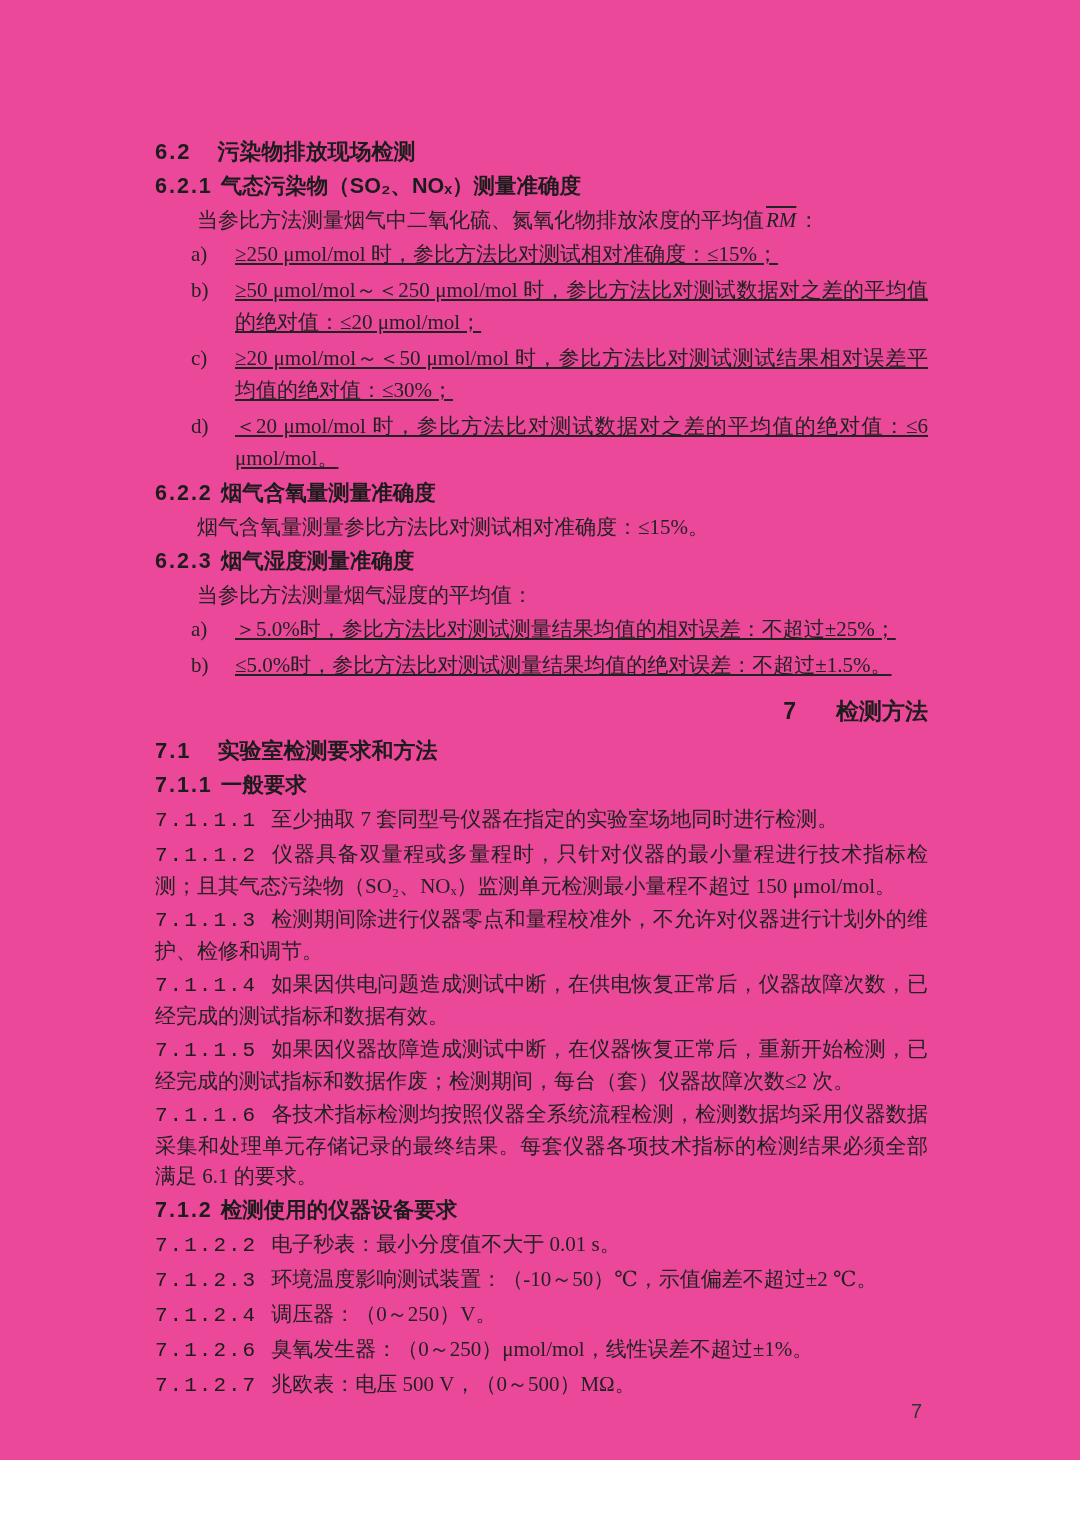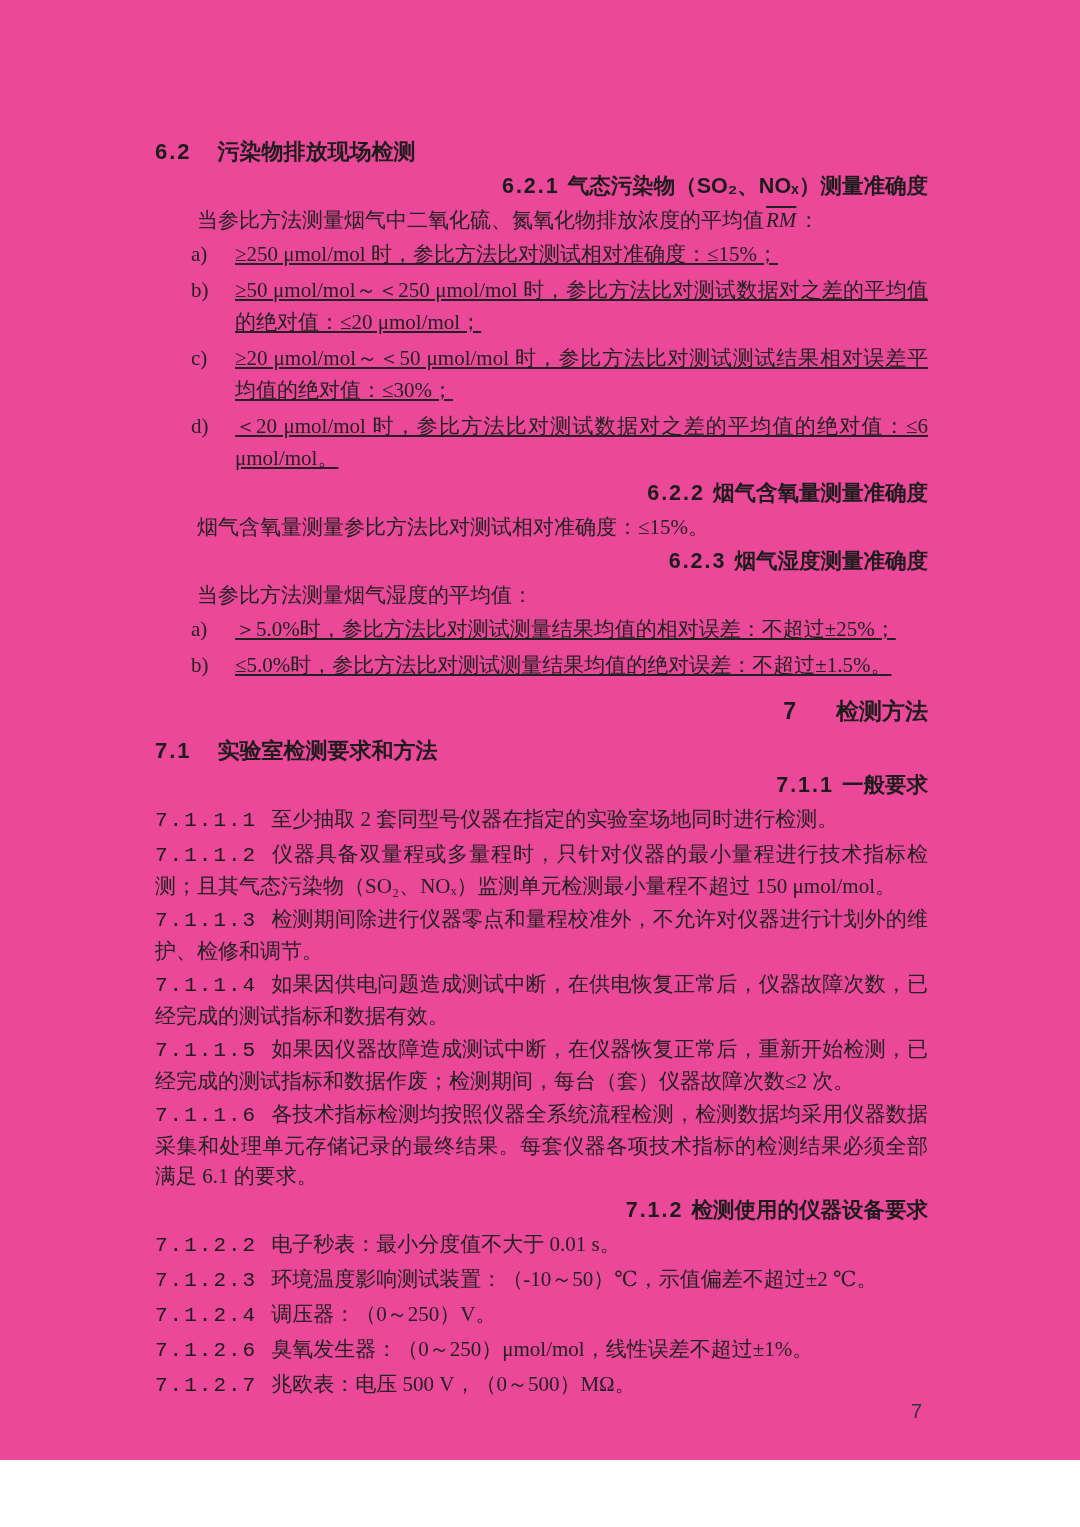--- a/index.html
+++ b/index.html
@@ -14,21 +14,21 @@
     font-size:21px;
     overflow:hidden;
   }
   
   .h{ font-family:"Liberation Sans","DejaVu Sans",sans-serif; font-weight:bold; color:#1c1c1c; line-height:28px; }
   .h .num{ letter-spacing:2px; }
   .h-sec{ font-size:22px; margin:0 0 6px 0; }
   .h-sec .num{ margin-right:26px; }
   .h-chapter{ font-size:23px; margin:16px 0 12px 0;text-align:right; }
   .h-chapter .num{ margin-right:38px; }
-  .h-sub{ font-size:21.5px; margin:5px 0 5px 0;text-align:right; }
+  .h-sub{ font-size:21.5px; margin:5px 0 5px 0; }
   .h-sub .num{ margin-right:8px; }
 
   p.body{ margin:0 0 3px 0; line-height:30px; text-align:justify; }
   p.indent{ text-indent:2em; }
 
   .clause{ margin:0 0 3px 0; line-height:30px; text-align:justify; }
   .cnum{
     font-family:Liberation Mono, monospace;
     letter-spacing:2px; margin-right:14px; color:#1c1c1c;
   }
@@ -111,21 +111,21 @@
 
   <div class="h h-sec">
     <span class="num">7.1</span><span>实验室检测要求和方法</span>
   </div>
 
   <div class="h h-sub">
     <span class="num">7.1.1</span><span>一般要求</span>
   </div>
 
   <p class="clause">
-    <span class="cnum">7.1.1.1</span><span>至少抽取 2 套同型号仪器在指定的实验室场地同时进行检测。</span>
+    <span class="cnum">7.1.1.1</span><span>至少抽取 7 套同型号仪器在指定的实验室场地同时进行检测。</span>
   </p>
   <p class="clause">
     <span class="cnum">7.1.1.2</span><span>仪器具备双量程或多量程时，只针对仪器的最小量程进行技术指标检测；且其气态污染物（SO₂、NOₓ）监测单元检测最小量程不超过 150 μmol/mol。</span>
   </p>
   <p class="clause">
     <span class="cnum">7.1.1.3</span><span>检测期间除进行仪器零点和量程校准外，不允许对仪器进行计划外的维护、检修和调节。</span>
   </p>
   <p class="clause">
     <span class="cnum">7.1.1.4</span><span>如果因供电问题造成测试中断，在供电恢复正常后，仪器故障次数，已经完成的测试指标和数据有效。</span>
   </p>

